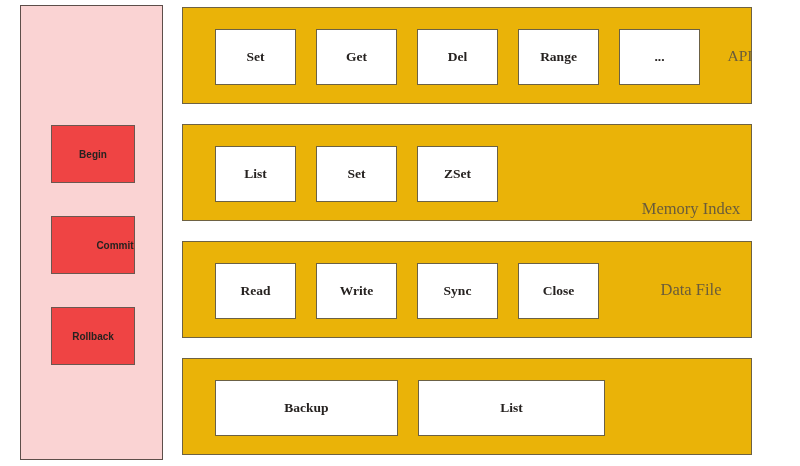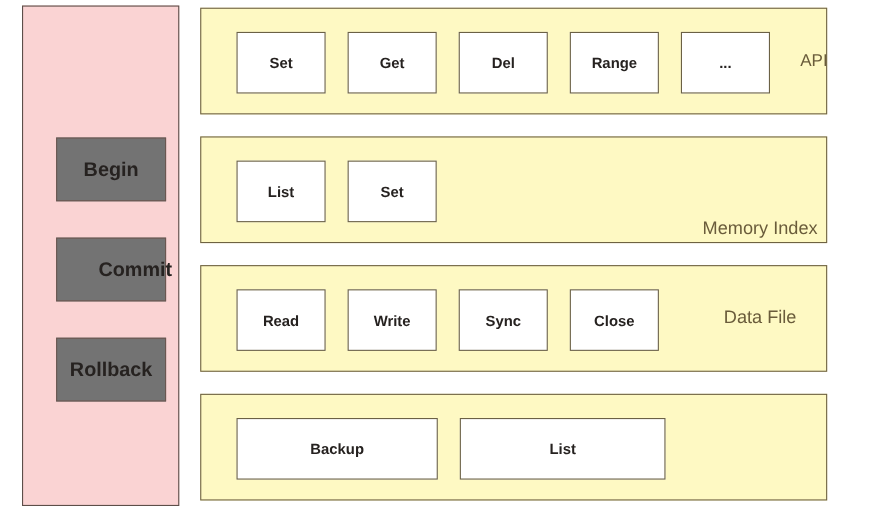--- a/index.html
+++ b/index.html
@@ -38,44 +38,45 @@
     text-align: center;
     font-size: 15.5px;
     font-weight: bold;
     line-height: 1.28;
     color: #3c2f2b;
     white-space: pre-line;
   }
   .txn-box {
     position: absolute;
     left: 30px;
-    width: 100px;
+    width: 84px;
     height: 58px;
-    background: #737373;
+    background: #ef4444;
     border: 1.6px solid #6b5750;
     box-sizing: border-box;
     display: flex;
     align-items: center;
     justify-content: center;
-    font-size: 18px;
+    font-size: 10px;
     font-weight: bold;
     color: #262220;
   }
   .txn-box.i0 { top: 119px; }
   .txn-box.i1 { top: 210px; padding-left: 44px; }
   .txn-box.i2 { top: 301px; }
 
   
   .layer-row {
     position: absolute;
     left: 182px;
     width: 570px;
-    background: #fef9c3;
+    background: #eab308;
     border: 1.6px solid #6e6243;
     box-sizing: border-box;
+    font-family: Liberation Serif, serif;
   }
   .layer-row.r0 { top: 7px;   height: 97px; }
   .layer-row.r1 { top: 124px; height: 97px; }
   .layer-row.r2 { top: 241px; height: 97px; }
   .layer-row.r3 { top: 358px; height: 97px; }
 
   .layer-items {
     position: absolute;
     left: 32px;
     top: 21px;
@@ -159,20 +160,23 @@
   </div>
 
   <div class="layer-row r1">
     <div class="layer-items">
       <div class="item-box w-std">
         <span>List</span>
       </div>
       <div class="item-box w-std">
         <span>Set</span>
       </div>
+      <div class="item-box w-std">
+        <span>ZSet</span>
+      </div>
     </div>
     <div class="layer-label">Memory Index</div>
   </div>
 
   <div class="layer-row r2">
     <div class="layer-items">
       <div class="item-box w-std">
         <span>Read</span>
       </div>
       <div class="item-box w-std">

